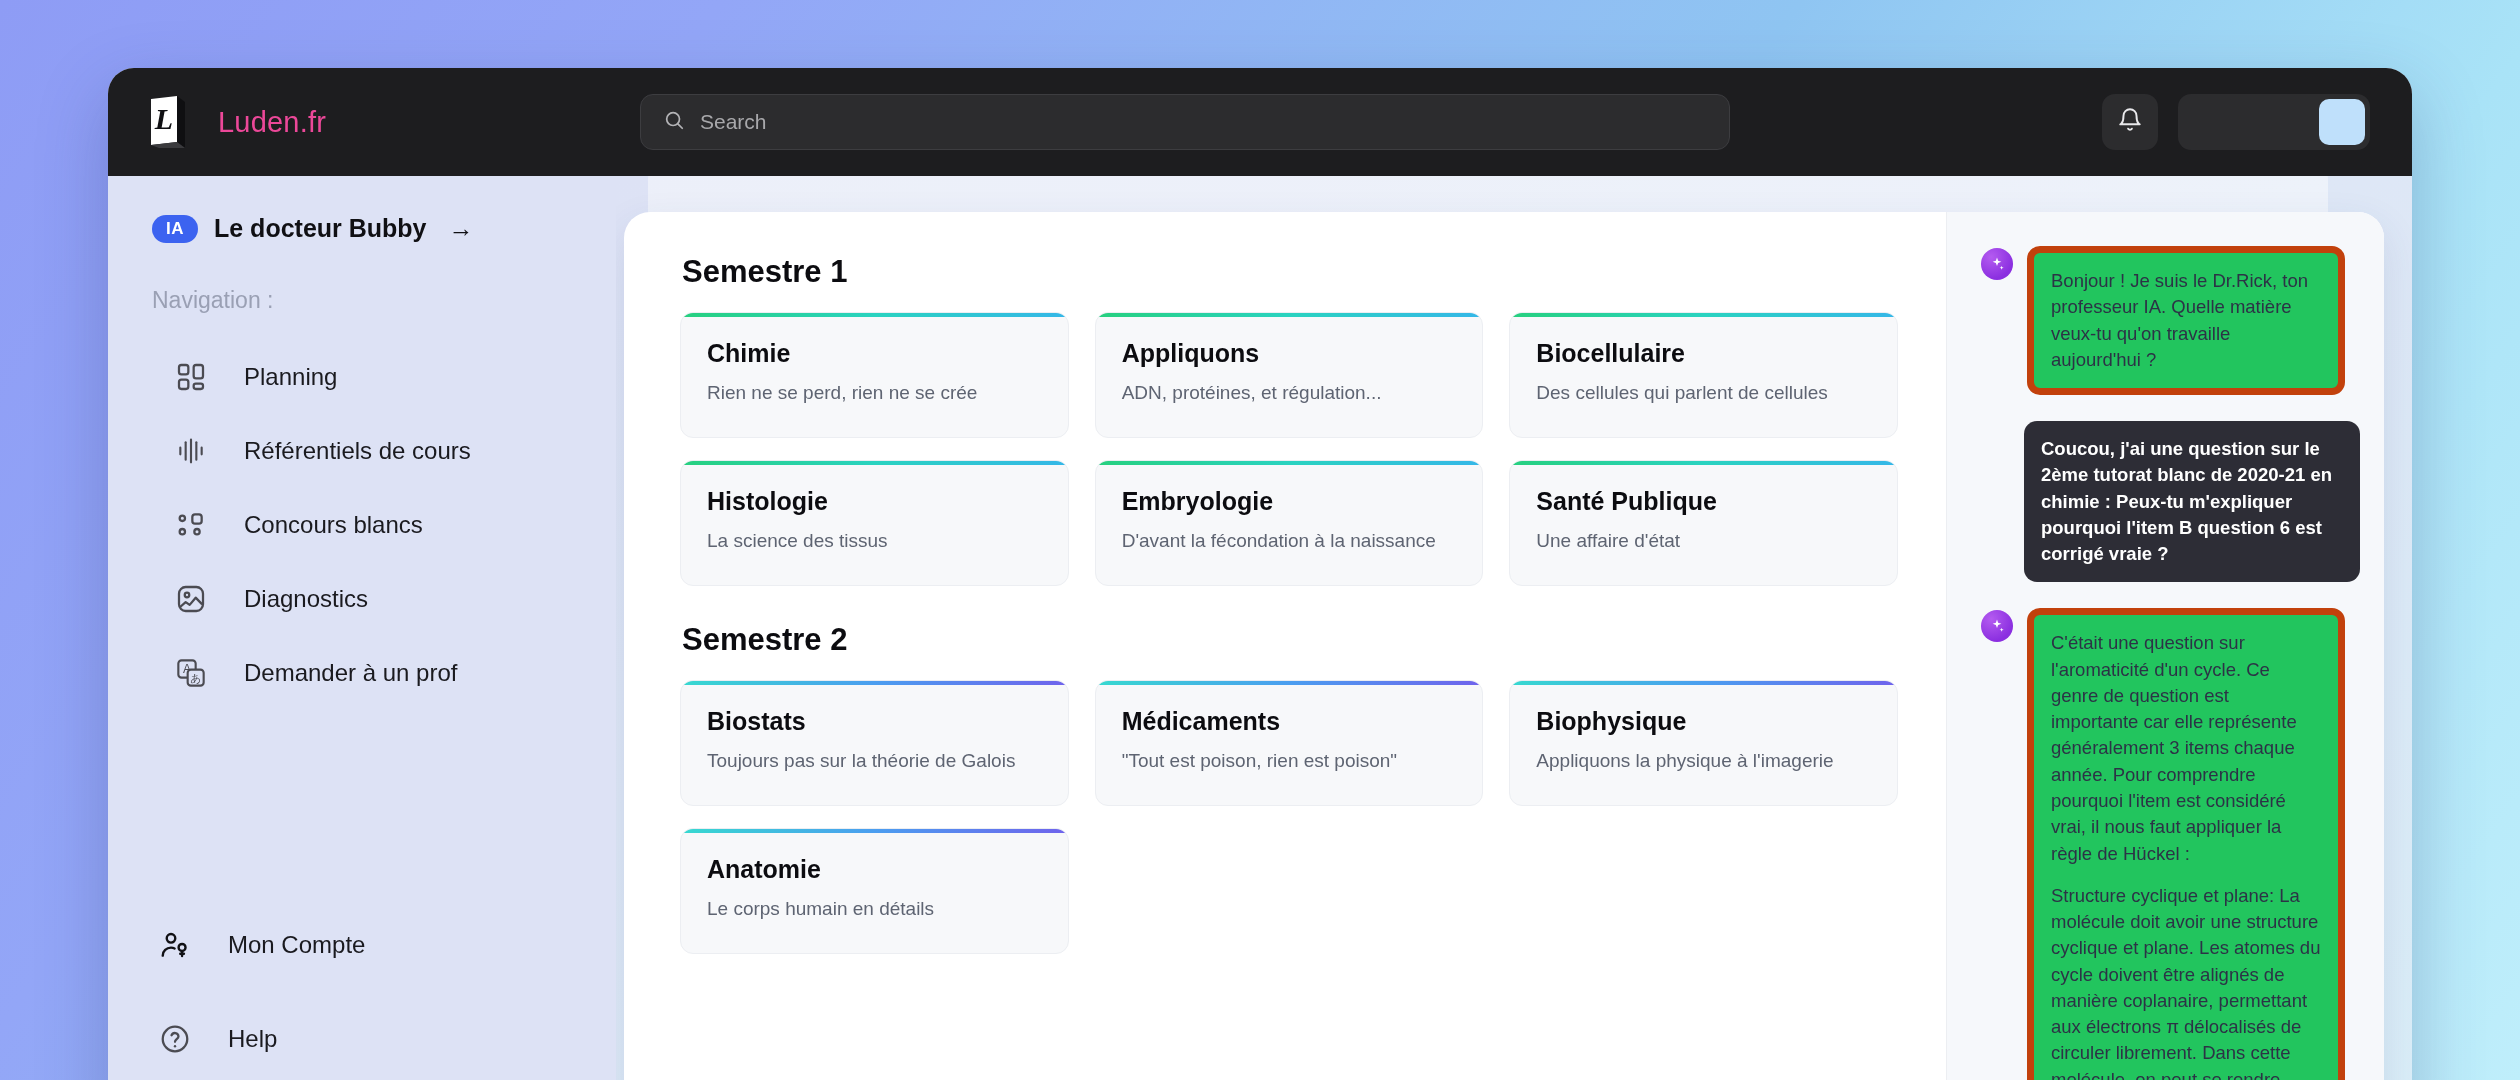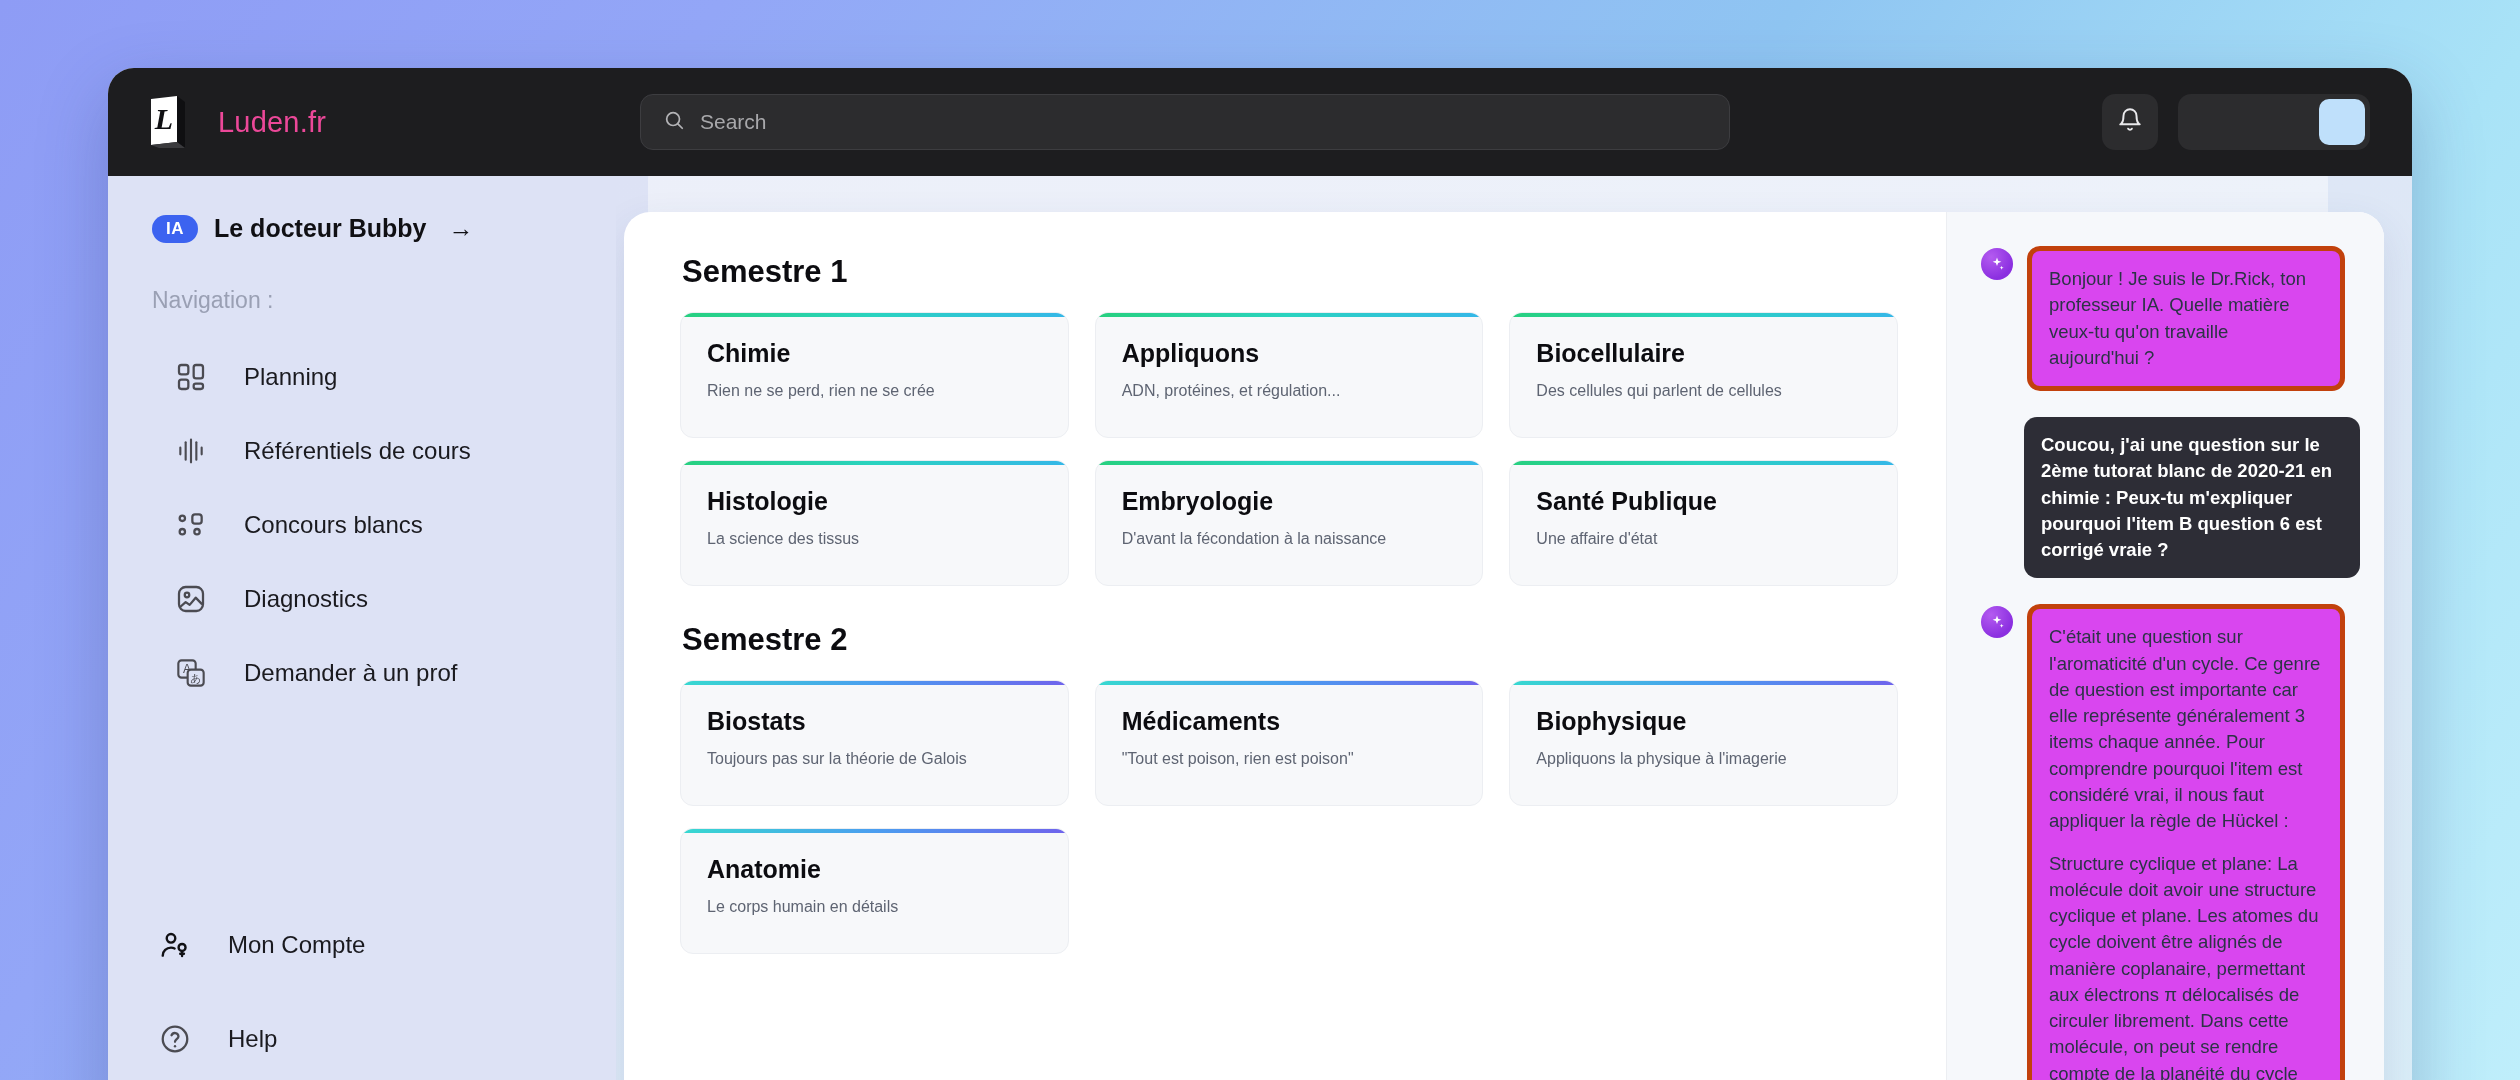--- a/index.html
+++ b/index.html
@@ -220,21 +220,21 @@
   }
   .course-card.s2::before {
     background: linear-gradient(90deg, #37d9d0, #4b9ef0, #6f63ec);
   }
   .course-name {
     font-size: 25px;
     font-weight: 700;
     color: #0c0c10;
     margin-bottom: 14px;
   }
-  .course-desc { font-size: 16px; color: #5e6472; }
+  .course-desc { font-size: 19px; color: #5e6472; }
 
   
   .chat-panel {
     width: 438px;
     flex: 0 0 438px;
     background: #f6f8fb;
     border-left: 1px solid #eceef2;
     padding: 34px 24px 0 34px;
     position: relative;
     overflow: hidden;
@@ -248,21 +248,21 @@
     display: flex; align-items: center; justify-content: center;
     margin-top: 2px;
   }
   .bubble {
     border-radius: 13px;
     padding: 15px 17px;
     font-size: 18.5px;
     line-height: 1.42;
     max-width: 318px;
   }
-  .bubble.bot { background: #d946ef; color: #2c3346; border: 5px solid #c2410c; }
+  .bubble.bot { background: #22c55e; color: #2c3346; border: 7px solid #c2410c; }
   .bubble.user { background: #2d2d36; color: #ffffff; max-width: 336px; font-weight: 700; }
   .bubble p + p { margin-top: 16px; }
 </style>
 </head>
 <body>
 
 <div class="app-window">
 
   <div class="topbar">
 

